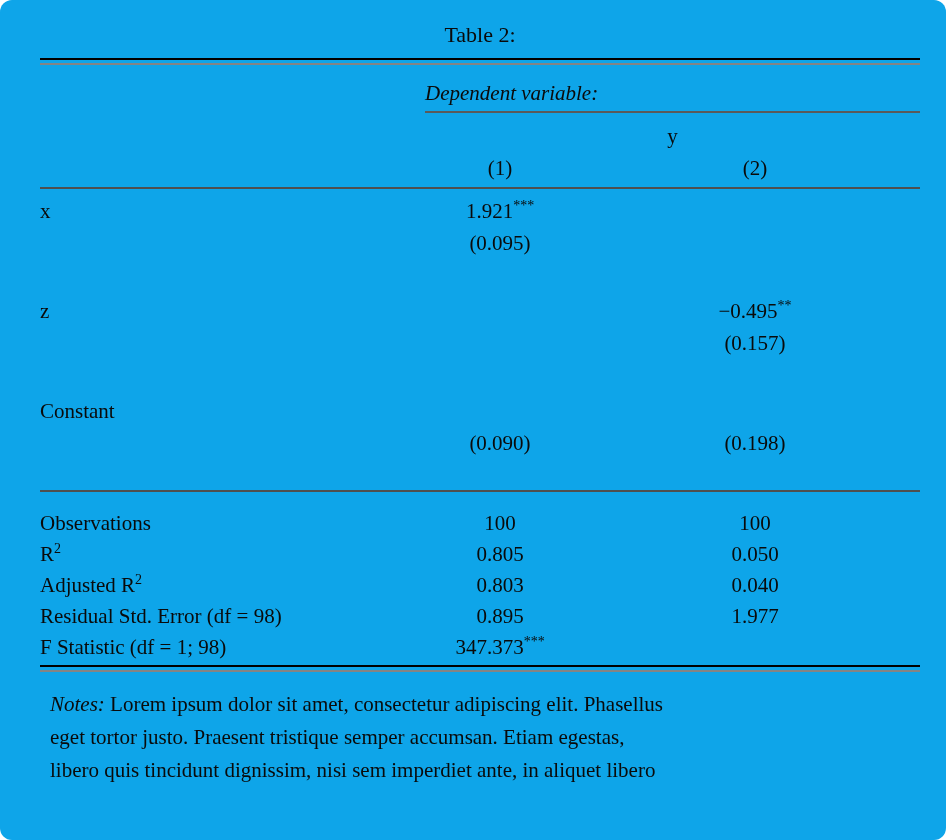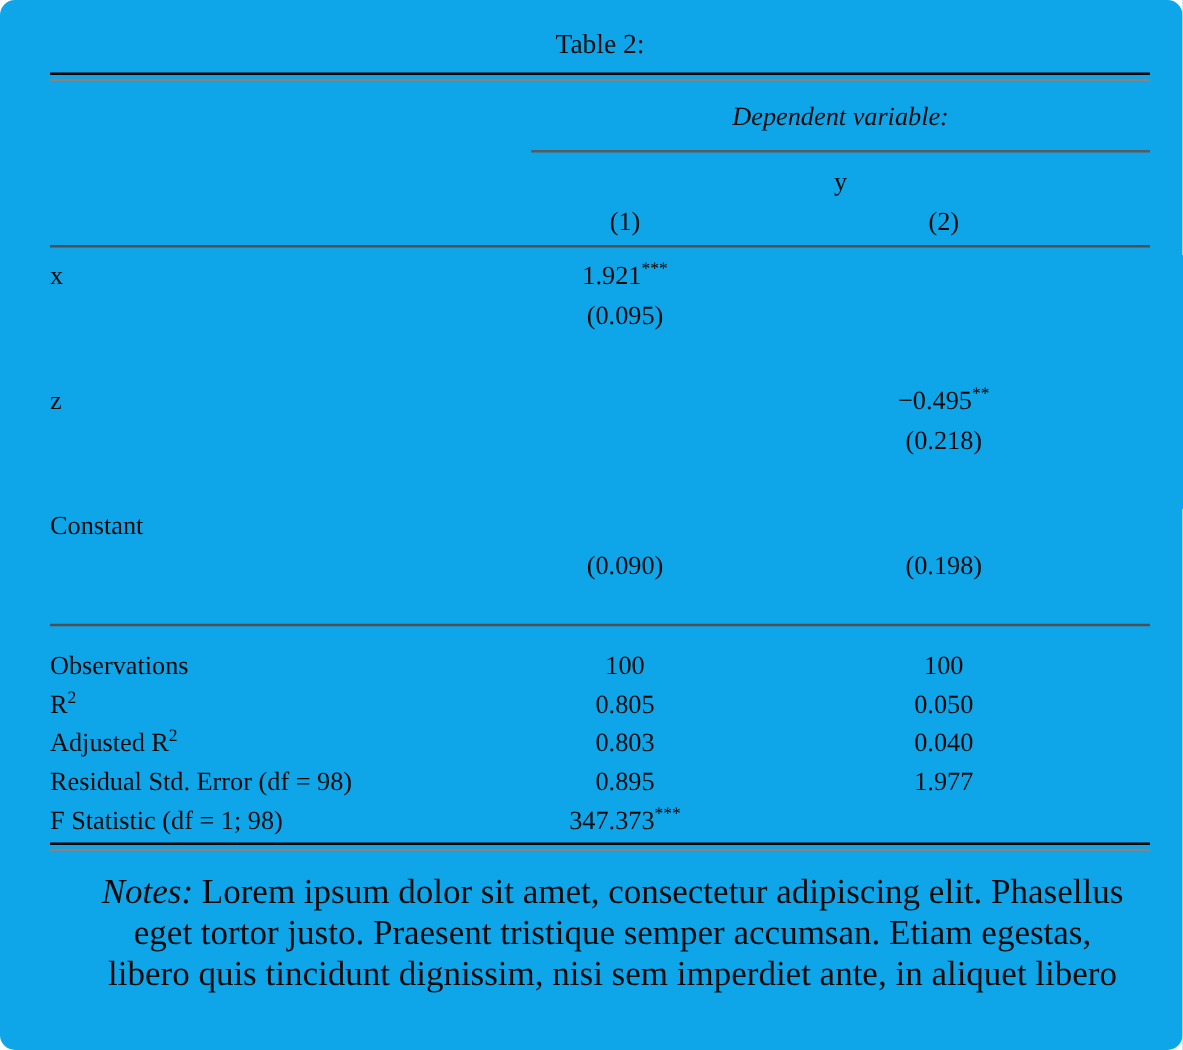--- a/index.html
+++ b/index.html
@@ -27,24 +27,23 @@
     height: 3px;
     border-top: 2px solid #000000;
     border-bottom: 2px solid #848484;
   }
   .hline2.top { margin-top: 10px; }
   .hline { border-top: 2px solid #4f4f4f; }
 
   .dv-header {
     margin-left: 385px;
     width: 495px;
-    text-align: center;
     font-style: italic;
     padding-top: 16px;
-    padding-bottom: 15px;
+    padding-bottom: 6px;
     border-bottom: 2px solid #5a5a5a;
     line-height: 24px;
   }
   .dv-name {
     margin-left: 385px;
     width: 495px;
     text-align: center;
     padding-top: 8px;
     line-height: 30px;
   }
@@ -66,25 +65,24 @@
 
   .stats .row { line-height: 31px; }
   .stats { margin-top: 16px; }
 
   .hline2.bottom { margin-top: 2px; }
 
   sup { font-size: 14px; line-height: 0; vertical-align: super; }
 
   .notes {
     margin-top: 16px;
-    margin-left: 19px;
+    margin-left: 10px;
     width: 862px;
     line-height: 33px;
-    font-size: 28px;
-    text-align: center;
+    font-size: 21px;
   }
   .notes-label { font-style: italic; }
 </style>
 </head>
 <body>
 
 <div class="page">
   <div class="content">
 
     <div class="title">Table 2:</div>
@@ -118,21 +116,21 @@
 
     <div class="coef-block">
       <div class="row">
         <div class="cl">z</div>
         <div class="c1"><span></span><sup></sup></div>
         <div class="c2"><span>−0.495</span><sup>**</sup></div>
       </div>
       <div class="row">
         <div class="cl"></div>
         <div class="c1"></div>
-        <div class="c2">(0.218)</div>
+        <div class="c2">(0.157)</div>
       </div>
     </div>
 
     <div class="coef-block last">
       <div class="row">
         <div class="cl">Constant</div>
       </div>
       <div class="row">
         <div class="cl"></div>
         <div class="c1">(0.090)</div>

